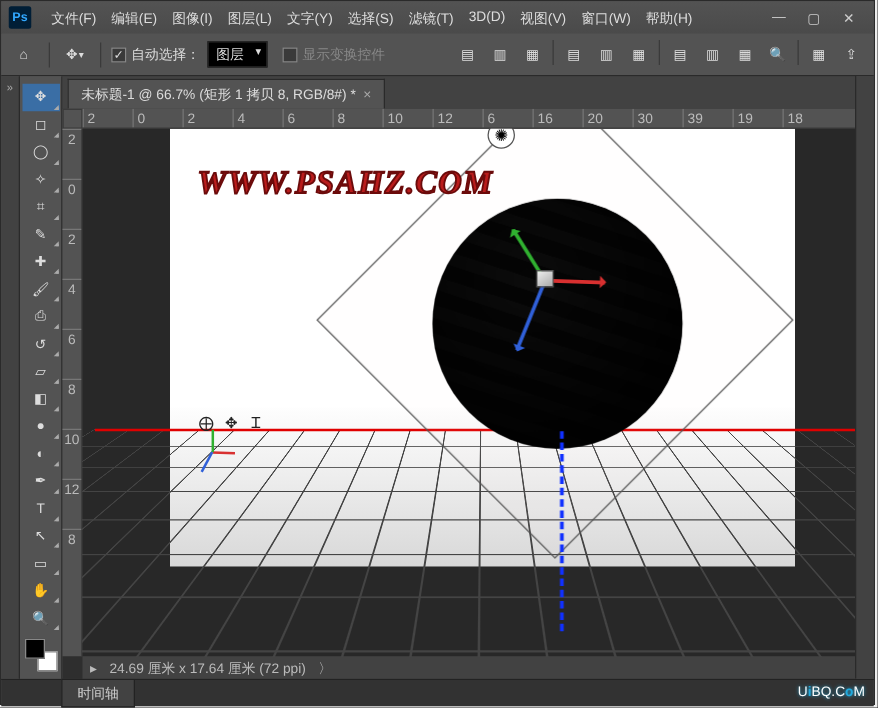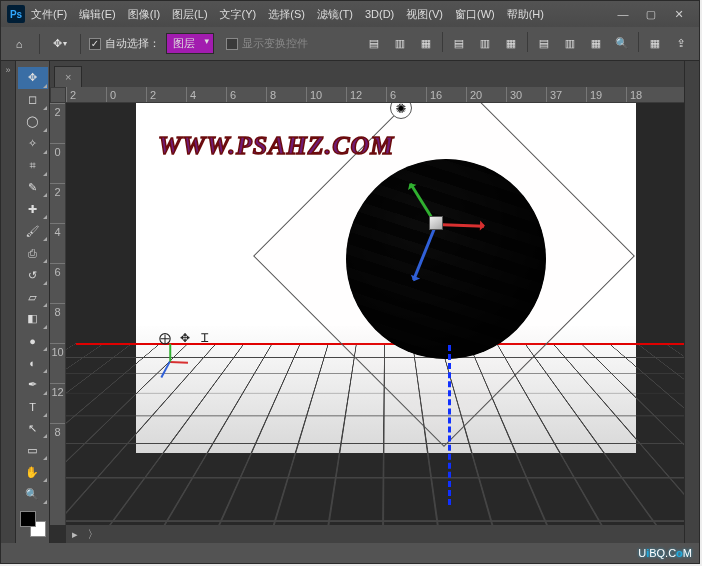--- a/index.html
+++ b/index.html
@@ -1,27 +1,27 @@
 <!DOCTYPE html>
 <html><head>
 <meta charset="utf-8">
 <style>
 *{margin:0;padding:0;box-sizing:border-box;font-family:"Microsoft YaHei",sans-serif;font-size:11px;user-select:none}
 body{background:#ededed;width:702px;height:566px;overflow:hidden;position:relative}
 .app{width:700px;height:564px;background:#535353;border:1px solid #2a2a2a;position:relative}
 .titlebar{height:26px;background:linear-gradient(#535353,#4a4a4a);display:flex;align-items:center;padding:0 6px;color:#ddd}
-.ps-logo{width:18px;height:18px;background:#001e36;color:#31a8ff;display:flex;align-items:center;justify-content:center;font-weight:bold;font-size:10px;border-radius:2px;}
+.ps-logo{width:18px;height:18px;background:#001e36;color:#31a8ff;display:flex;align-items:center;justify-content:center;font-weight:bold;font-size:10px;border-radius:2px;margin-right:10px}
 .menu-item{padding:0 6px;cursor:default}
 .win-controls{margin-left:auto;display:flex;gap:0}
 .win-btn{width:28px;height:20px;display:flex;align-items:center;justify-content:center;color:#ccc;cursor:default}
 .optbar{height:34px;background:#535353;border-bottom:1px solid #2a2a2a;display:flex;align-items:center;padding:0 6px;gap:6px;color:#ddd}
 .opt-btn{width:24px;height:24px;display:flex;align-items:center;justify-content:center;border:1px solid transparent;cursor:default}
 .opt-sep{width:1px;height:20px;background:#3a3a3a;margin:0 2px}
 .checkbox{width:12px;height:12px;border:1px solid #888;background:#3a3a3a;display:inline-flex;align-items:center;justify-content:center;margin-right:4px;color:#ddd;font-size:10px}
-.dropdown{background:#a21caf;border:1px solid #2a2a2a;padding:2px 18px 2px 6px;position:relative;color:#ddd}
+.dropdown{background:#000000;border:1px solid #2a2a2a;padding:2px 18px 2px 6px;position:relative;color:#ddd}
 .dropdown::after{content:"▾";position:absolute;right:4px;top:2px;font-size:9px}
 .dim-label{color:#888}
 .optbar-right{margin-left:auto;display:flex;gap:2px}
 .body-area{display:flex;height:calc(100% - 60px - 20px)}
 .toolpanel{width:15px;background:#424242;border-right:1px solid #2a2a2a;display:flex;justify-content:center;padding-top:4px}
 .chev{color:#aaa;font-size:9px}
 .toolbar{width:34px;background:#535353;border-right:1px solid #2a2a2a;display:flex;flex-direction:column;padding-top:6px}
 .tool{width:30px;height:22px;margin:0 auto;display:flex;align-items:center;justify-content:center;color:#ddd;cursor:default;position:relative}
 .tool.active{background:#3a6ea5}
 .tool::after{content:"";position:absolute;right:1px;bottom:1px;border:2px solid transparent;border-right-color:#aaa;border-bottom-color:#aaa;width:0;height:0}
@@ -32,21 +32,21 @@
 .tabbar{height:26px;background:#424242;display:flex;align-items:flex-end;padding-left:4px}
 .tab{background:#535353;padding:4px 10px;color:#ddd;display:flex;align-items:center;gap:6px;border-top:1px solid #2a2a2a;border-left:1px solid #2a2a2a;border-right:1px solid #2a2a2a}
 .tab .close{color:#aaa;cursor:default}
 .rulers-corner{position:absolute;top:26px;left:0;width:16px;height:16px;background:#535353;border:1px solid #3a3a3a}
 .ruler-h{position:absolute;top:26px;left:16px;right:0;height:16px;background:#535353;color:#bbb;font-size:9px;display:flex;align-items:center;overflow:hidden;border-bottom:1px solid #3a3a3a}
 .ruler-h span{width:40px;flex:0 0 40px;text-align:left;padding-left:3px;border-left:1px solid #777;height:100%;line-height:16px}
 .ruler-v{position:absolute;top:42px;left:0;bottom:18px;width:16px;background:#535353;color:#bbb;font-size:9px;border-right:1px solid #3a3a3a}
 .ruler-v span{display:block;height:40px;border-top:1px solid #777;padding-top:2px;text-align:center}
 .canvas-wrap{position:absolute;top:42px;left:16px;right:0;bottom:18px;background:#282828;overflow:hidden}
 .canvas{position:absolute;left:70px;top:0;width:500px;height:350px;background:#fff}
-.watermark{position:absolute;top:28px;left:22px;font-family:Georgia,serif;font-size:26px;font-weight:bold;font-style:italic;color:#701a75;-webkit-text-stroke:1.5px #6b0b0b;letter-spacing:1px}
+.watermark{position:absolute;top:28px;left:22px;font-family:Georgia,serif;font-size:26px;font-weight:bold;font-style:italic;color:#b91c1c;-webkit-text-stroke:1.5px #6b0b0b;letter-spacing:1px}
 .ground{position:absolute;left:0;right:0;top:223px;bottom:0;background:linear-gradient(#fefefe,#d8d8d8)}
 .gridfloor{position:absolute;left:-60px;right:-60px;top:240px;height:200px;transform:perspective(360px) rotateX(62deg);transform-origin:top center;background-image:linear-gradient(#444 1px,transparent 1px),linear-gradient(90deg,#444 1px,transparent 1px);background-size:28px 28px}
 .horizon-red{position:absolute;left:-60px;right:-60px;top:240px;height:0;border-top:2px solid #e00000}
 .vert-blue{position:absolute;left:312px;top:242px;width:0;height:160px;border-left:3px dashed #1030ff}
 .sphere{position:absolute;left:210px;top:56px;width:200px;height:200px;border-radius:50%;background:radial-gradient(circle at 38% 32%,#2a2a2a,#050505 72%);overflow:hidden}
 .sphere::before{content:"";position:absolute;inset:0;background:repeating-linear-gradient(18deg,#000 0 12px,#2c2c2c 12px 22px);border-radius:50%;mix-blend-mode:multiply;opacity:.9}
 .diamond{position:absolute;left:173px;top:18px;width:270px;height:270px;border:1px solid #555;transform:rotate(45deg);background:rgba(250,240,230,.04)}
 .gizmo{position:absolute;left:300px;top:120px;width:0;height:0}
 .gizmo .cube{position:absolute;left:-7px;top:-7px;width:14px;height:14px;background:linear-gradient(145deg,#eee,#aaa);border:1px solid #555}
 .axis{position:absolute;left:0;top:0;width:48px;height:3px;transform-origin:left center}
@@ -158,39 +158,40 @@
       <div class="tool">🔍</div>
       <div class="swatch">
         <div class="bg"></div>
         <div class="fg"></div>
       </div>
     </div>
 
     <div class="doc-area">
       <div class="tabbar">
         <div class="tab">
+          <span>未标题-1 @ 66.7% (矩形 1 拷贝 8, RGB/8#) *</span>
           <span class="close">×</span>
         </div>
       </div>
 
       <div class="rulers-corner"></div>
       <div class="ruler-h">
         <span>2</span>
           <span>0</span>
           <span>2</span>
           <span>4</span>
           <span>6</span>
           <span>8</span>
           <span>10</span>
           <span>12</span>
           <span>6</span>
           <span>16</span>
           <span>20</span>
           <span>30</span>
-          <span>37</span>
+          <span>39</span>
           <span>19</span>
           <span>18</span>
       </div>
       <div class="ruler-v">
         <span>2</span>
           <span>0</span>
           <span>2</span>
           <span>4</span>
           <span>6</span>
           <span>8</span>
@@ -223,25 +224,29 @@
             <span>✥</span>
             <span>Ꮖ</span>
           </div>
           <div class="watermark">WWW.PSAHZ.COM</div>
         </div>
         <div class="sun" style="left:324px;top:-6px">✺</div>
       </div>
 
       <div class="statusbar">
         <span>▸</span>
+        <span>24.69 厘米 x 17.64 厘米 (72 ppi)</span>
         <span>〉</span>
       </div>
     </div>
   </div>
 
   <div class="right-edge"></div>
 
+  <div class="bottombar">
+    <div class="bottom-tab">时间轴</div>
+  </div>
 
 </div>
 
 <div class="brand">
   <span>U</span><b>i</b><span>BQ.C</span><b>o</b><span>M</span>
 </div>
 
 </body></html>

